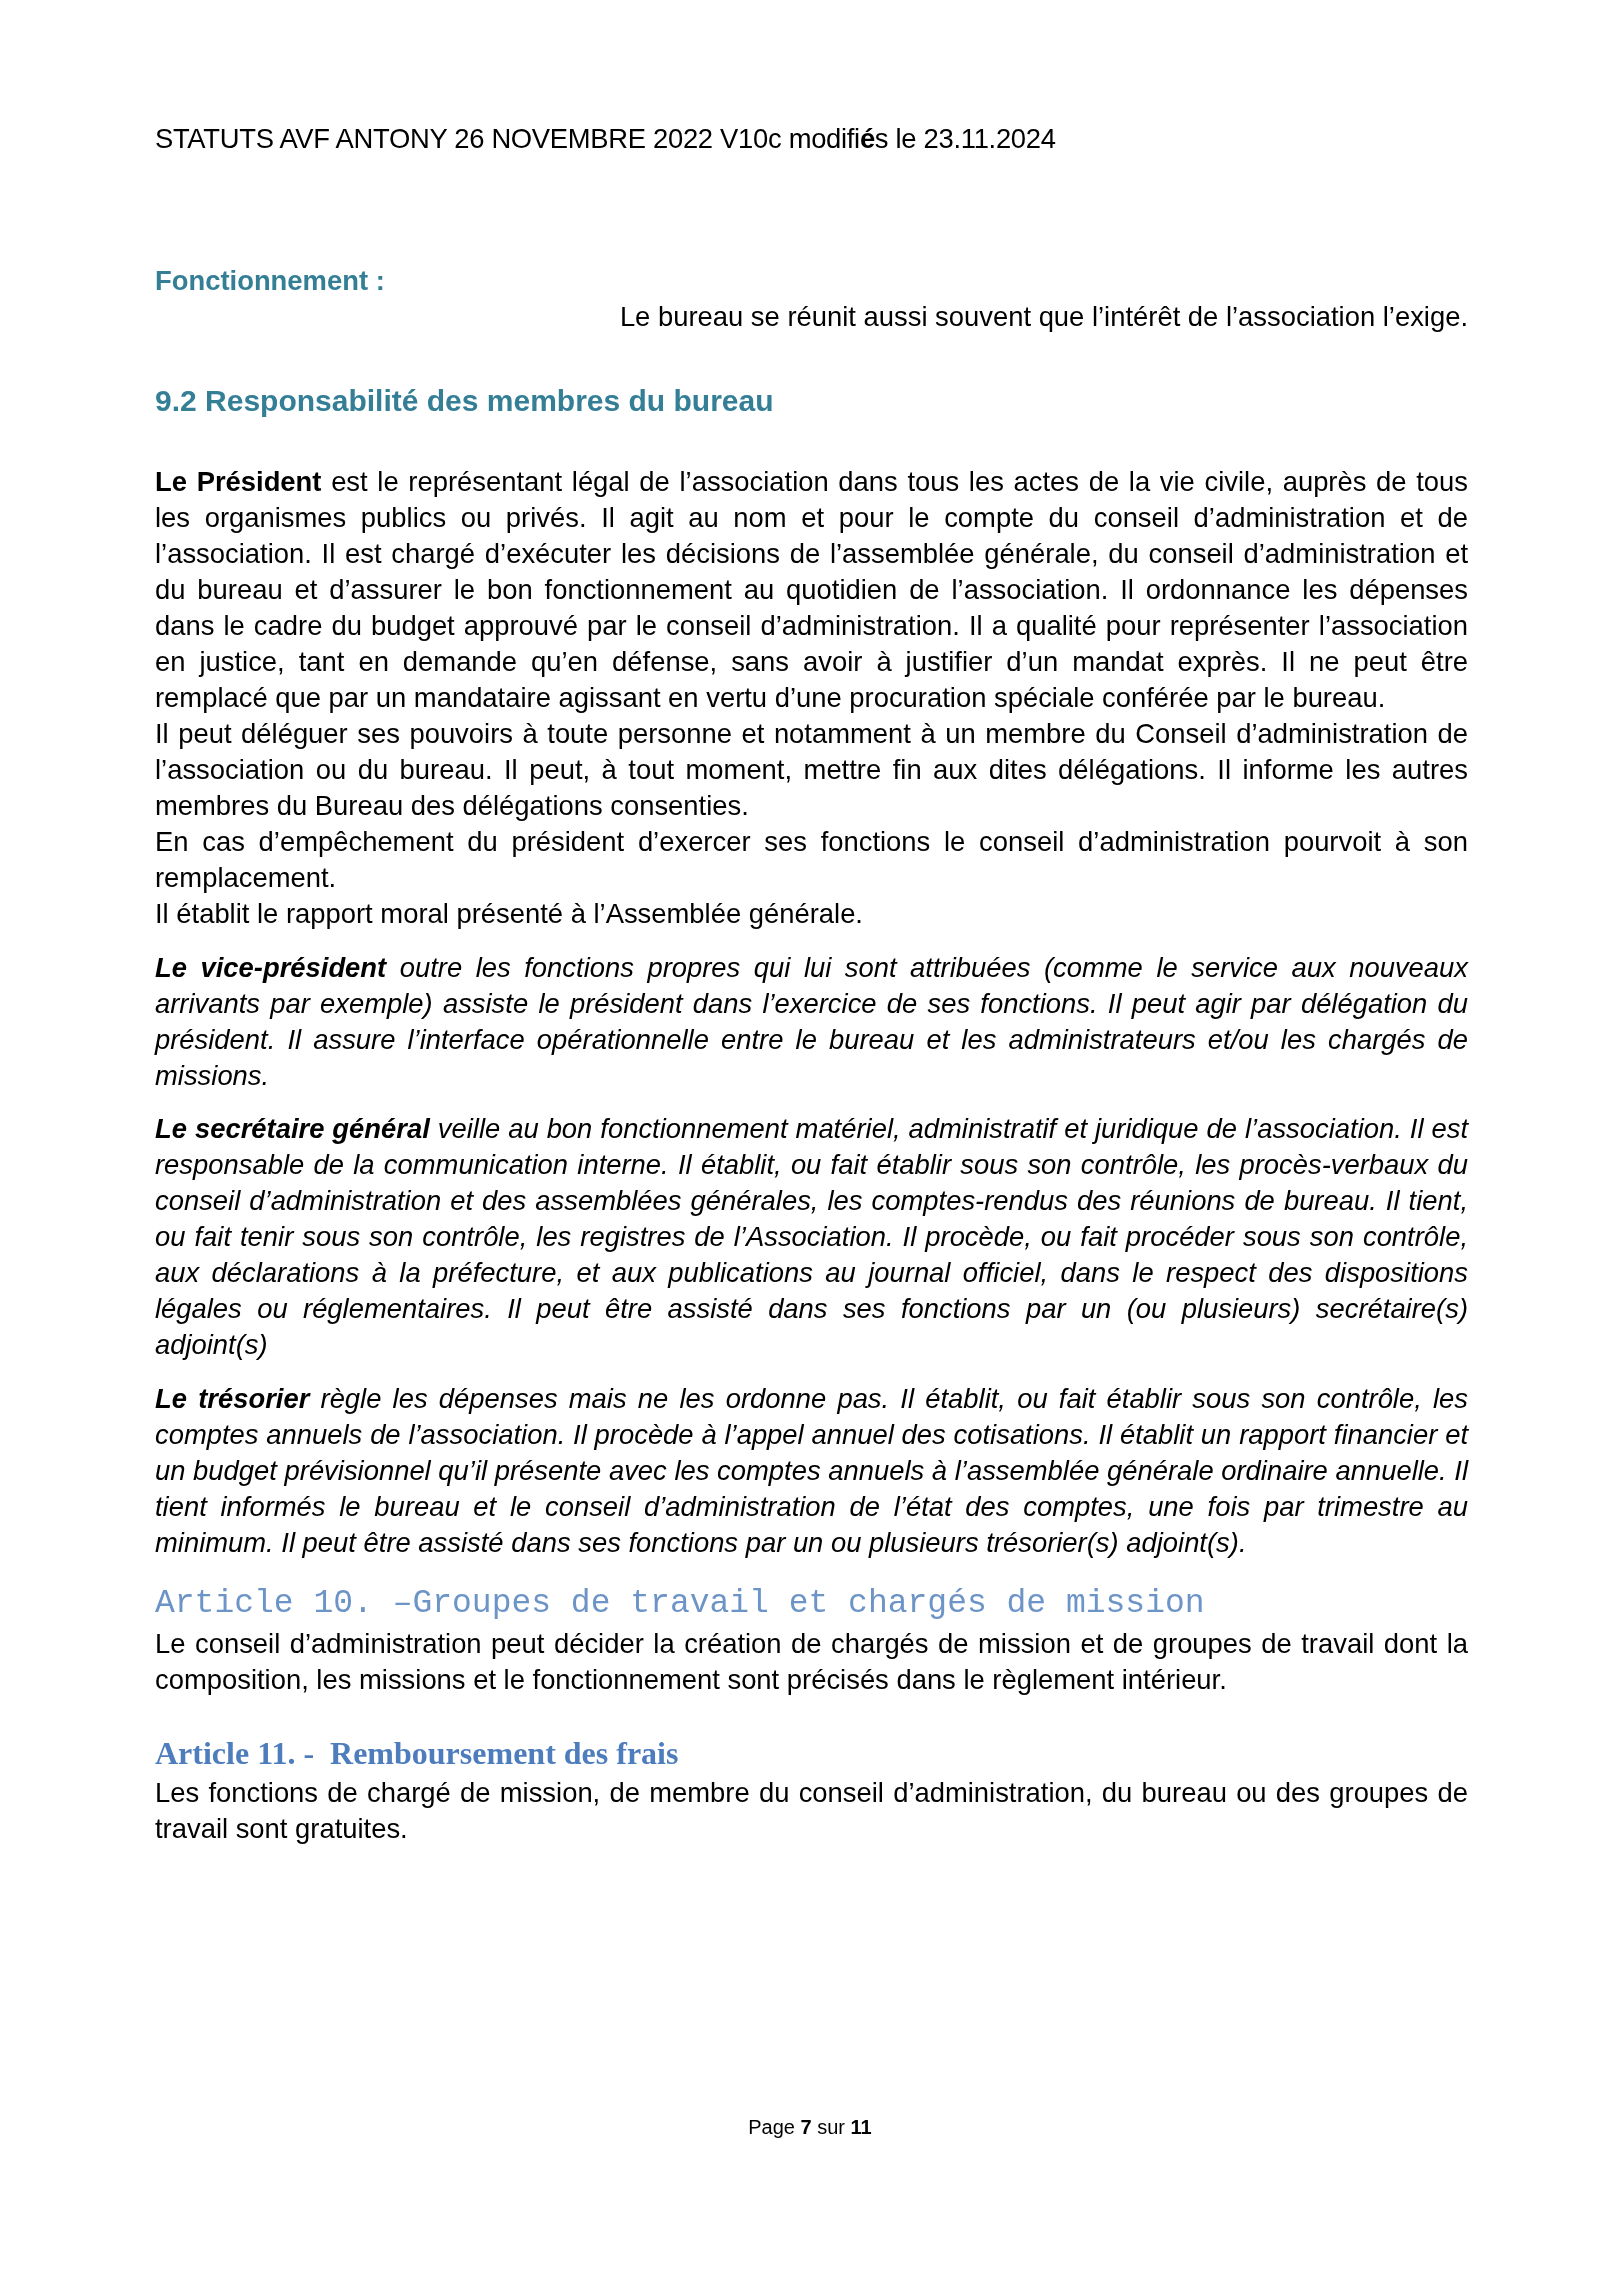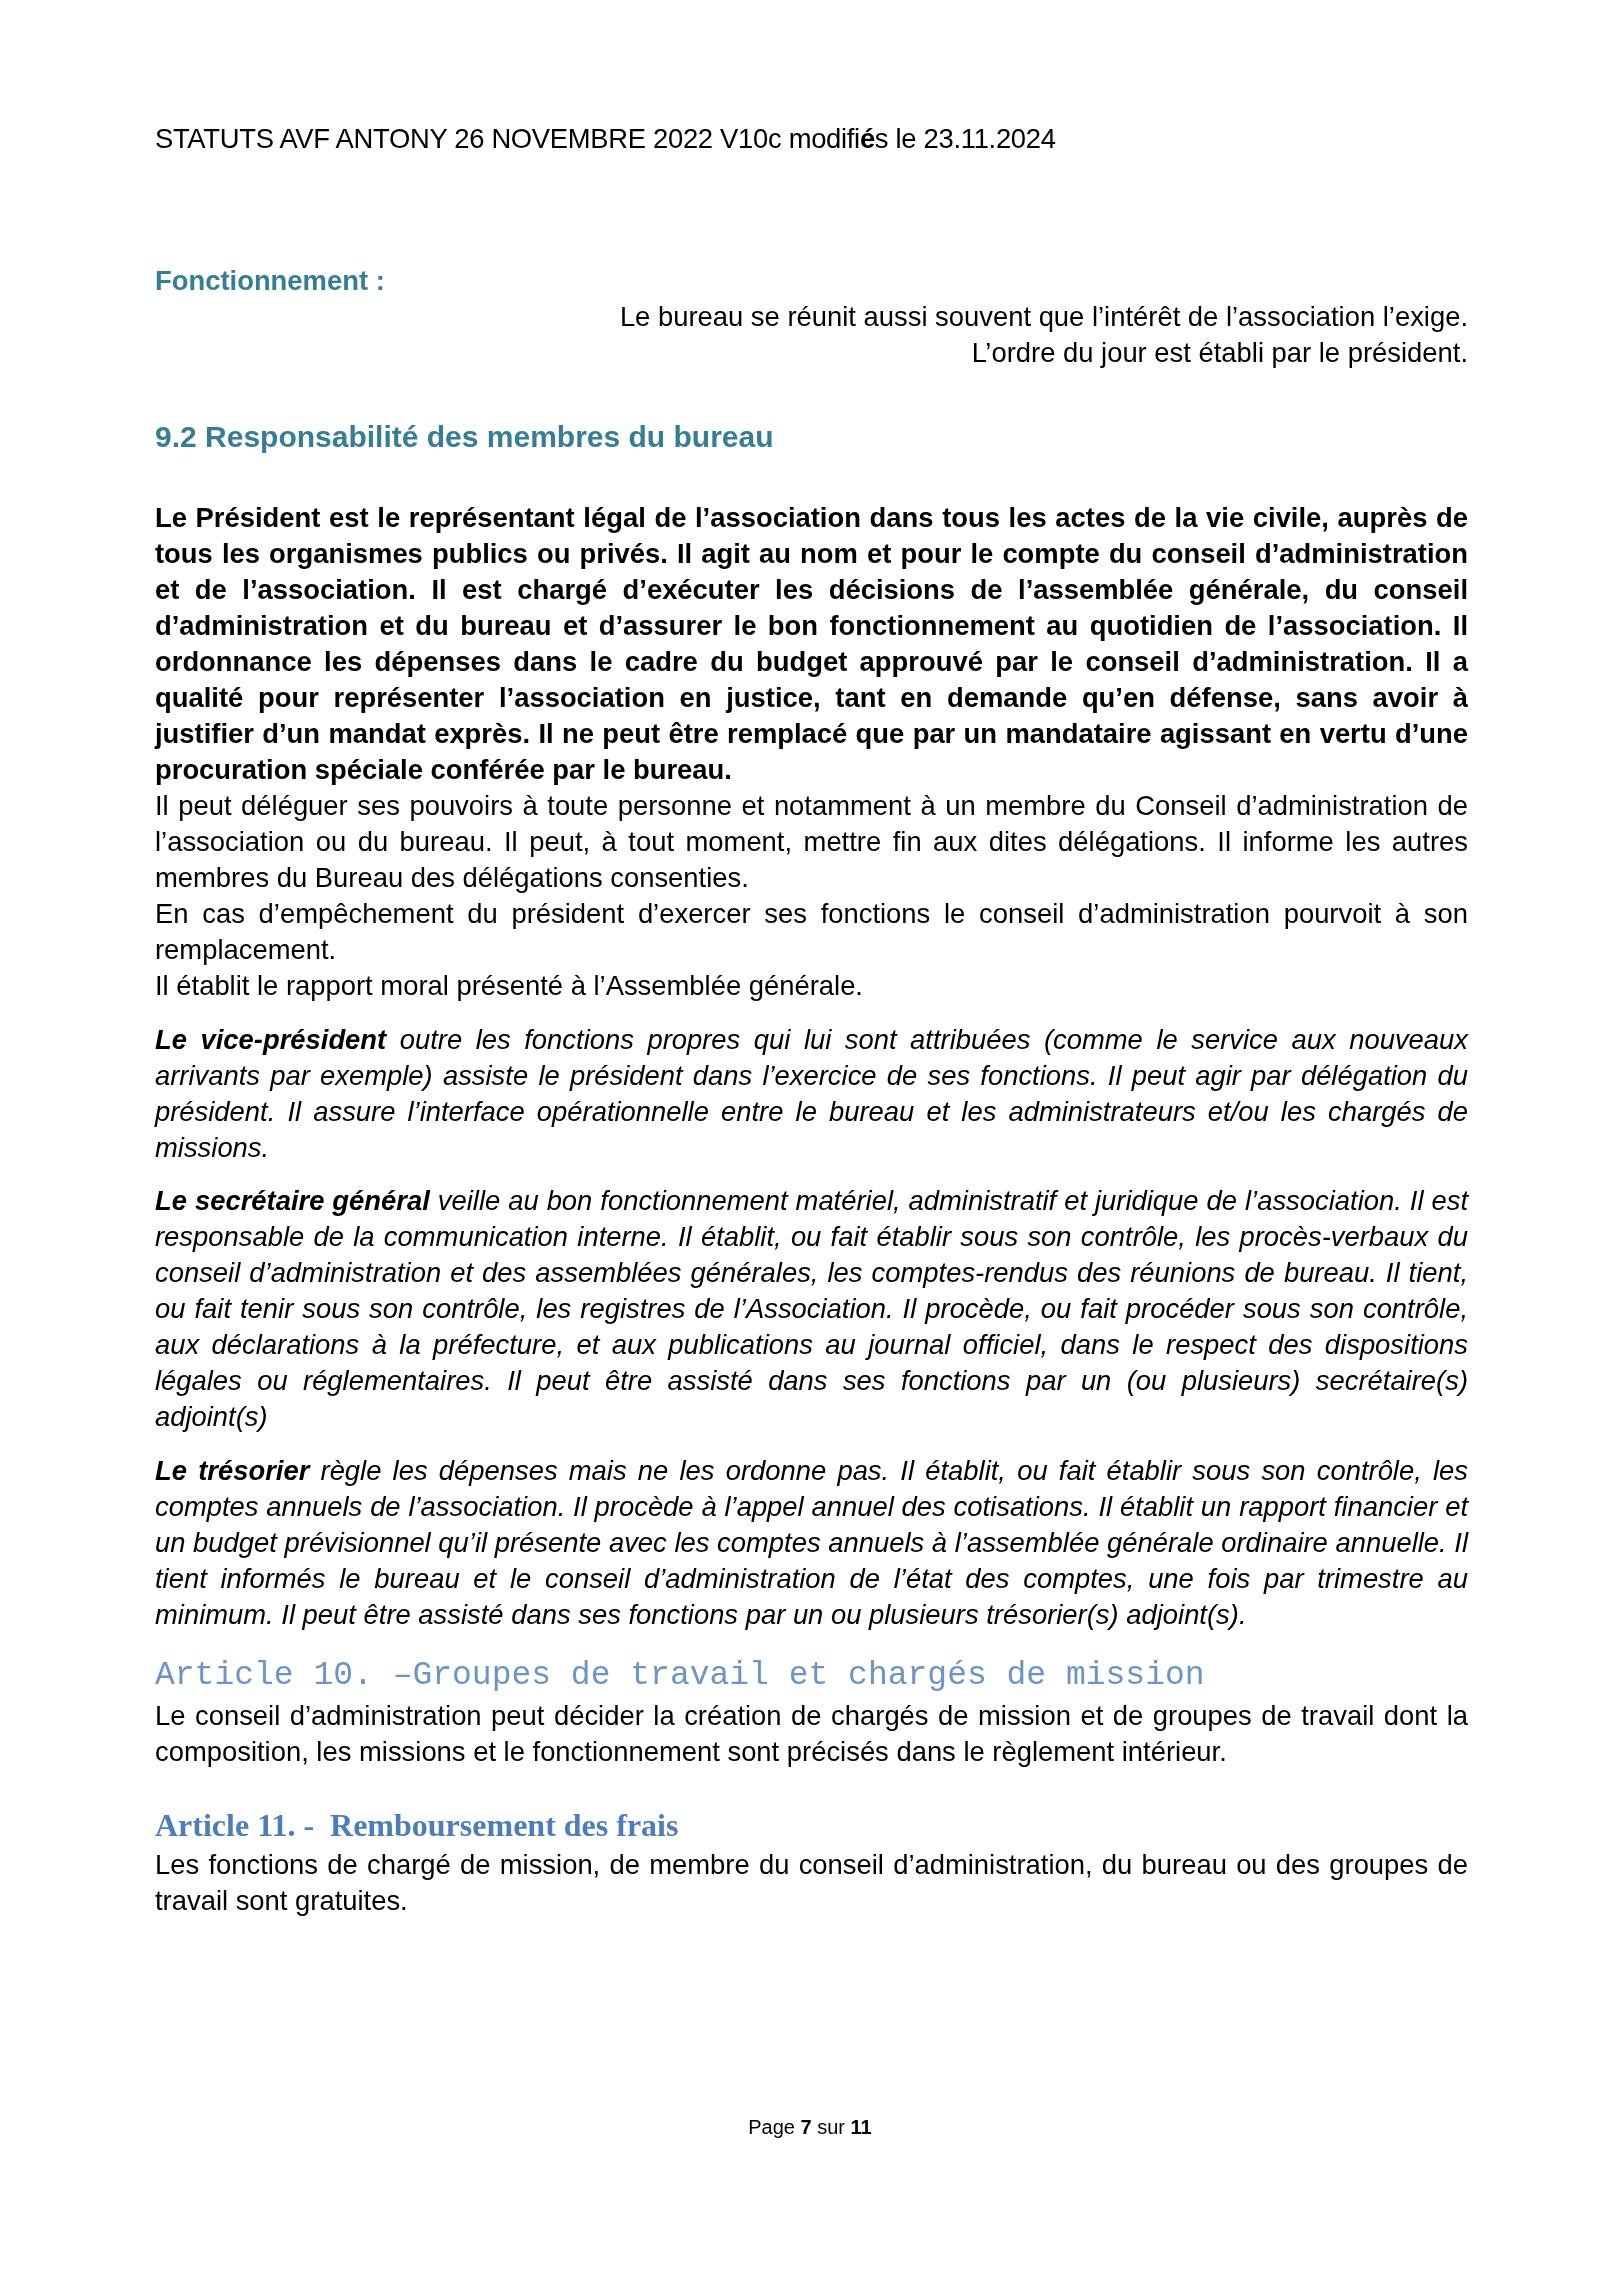--- a/index.html
+++ b/index.html
@@ -44,21 +44,21 @@
     line-height: 41px;
     font-weight: bold;
     color: #347f96;
   }
   p.body-par {
     margin: 0;
     font-size: 27.4px;
     line-height: 36px;
     text-align: justify;
   }
-  p.first-par { margin-top: 43px; font-weight: bold; }
+  p.first-par { margin-top: 43px; }
   p.gap-before { margin-top: 17.6px; font-style: italic; }
   .h-art10 {
     margin-top: 20px;
     font-family: Liberation Mono, monospace;
     font-weight: normal;
     font-size: 33px;
     line-height: 45px;
     color: #6c94c6;
   }
   .art-par { margin-top: 11.8px; }
@@ -94,21 +94,20 @@
 </head>
 <body>
 
 <div class="page">
   <div class="content">
 
     <div class="doc-header"><span>STATUTS AVF ANTONY 26 NOVEMBRE 2022 V10c modifi</span><span class="accent-e">é</span><span>s le 23.11.2024</span></div>
 
     <div class="fonct-title">Fonctionnement :</div>
     <div class="fonct-line">Le bureau se réunit aussi souvent que l’intérêt de l’association l’exige.</div>
-    <div class="fonct-line">L’ordre du jour est établi par le président.</div>
 
     <div class="h92">9.2 Responsabilité des membres du bureau</div>
 
     <p class="body-par first-par"><strong>Le Président</strong><span> est le représentant légal de l’association dans tous les actes de la vie civile, auprès de tous les organismes publics ou privés. Il agit au nom et pour le compte du conseil d’administration et de l’association. Il est chargé d’exécuter les décisions de l’assemblée générale, du conseil d’administration et du bureau et d’assurer le bon fonctionnement au quotidien de l’association. Il ordonnance les dépenses dans le cadre du budget approuvé par le conseil d’administration. Il a qualité pour représenter l’association en justice, tant en demande qu’en défense, sans avoir à justifier d’un mandat exprès. Il ne peut être remplacé que par un mandataire agissant en vertu d’une procuration spéciale conférée par le bureau.</span></p>
 
     <p class="body-par"><span>Il peut déléguer ses pouvoirs à toute personne et notamment à un membre du Conseil d’administration de l’association ou du bureau. Il peut, à tout moment, mettre fin aux dites délégations. Il informe les autres membres du Bureau des délégations consenties.</span></p>
 
     <p class="body-par"><span>En cas d’empêchement du président d’exercer ses fonctions le conseil d’administration pourvoit à son remplacement.</span></p>
 
     <p class="body-par"><span>Il établit le rapport moral présenté à l’Assemblée générale.</span></p>

